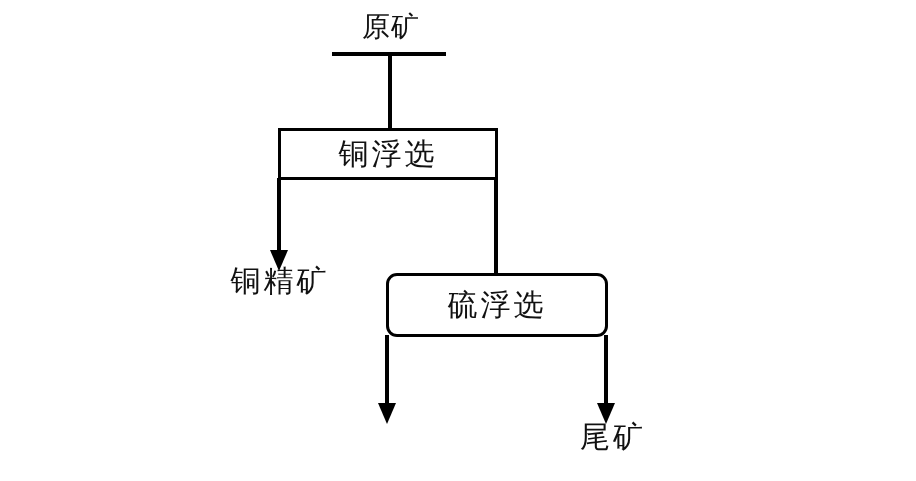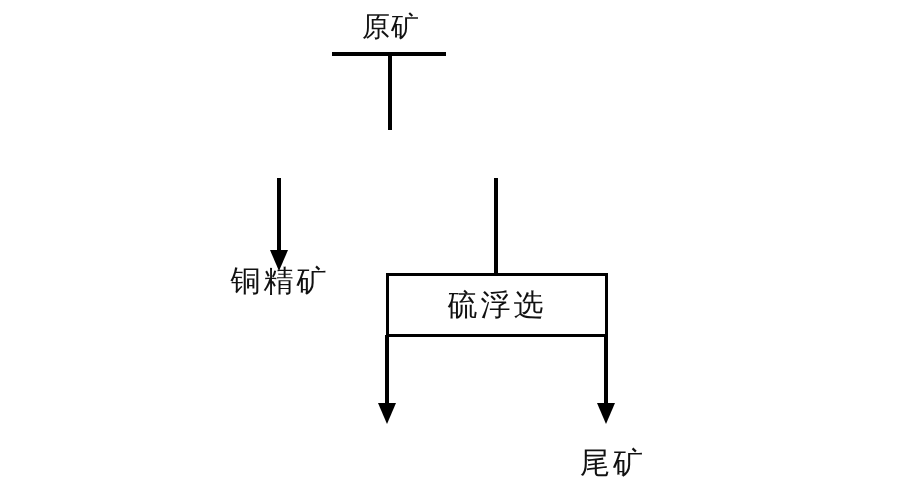--- a/index.html
+++ b/index.html
@@ -48,31 +48,34 @@
 <body>
 
 <div class="canvas">
 
   <div class="label lbl-top" style="left:391px; top:11px;">原矿</div>
 
   <div class="line" style="left:332px; top:52px; width:114px; height:4px;"></div>
 
   <div class="line" style="left:388px; top:54px; width:4px; height:76px;"></div>
 
+  <div class="box" style="left:278px; top:128px; width:220px; height:52px;">
+    <div class="label lbl-lg">铜浮选</div>
+  </div>
 
   <div class="line" style="left:277px; top:178px; width:4px; height:74px;"></div>
   <div class="arrowhead" style="left:279px; top:250px;"></div>
   <div class="label lbl-lg" style="left:280px; top:264px;">铜精矿</div>
 
   <div class="line" style="left:494px; top:178px; width:4px; height:98px;"></div>
 
-  <div class="box" style="left:386px; top:273px; width:222px; height:64px;">
+  <div class="box" style="left:386px; top:273px; width:222px; height:64px;border-radius:11px;">
     <div class="label lbl-lg">硫浮选</div>
   </div>
 
   <div class="line" style="left:385px; top:335px; width:4px; height:70px;"></div>
   <div class="arrowhead" style="left:387px; top:403px;"></div>
 
   <div class="line" style="left:604px; top:335px; width:4px; height:70px;"></div>
   <div class="arrowhead" style="left:606px; top:403px;"></div>
-  <div class="label lbl-lg" style="left:613px; top:446px;">尾矿</div>
+  <div class="label lbl-lg" style="left:613px; top:420px;">尾矿</div>
 
 </div>
 
 </body></html>

